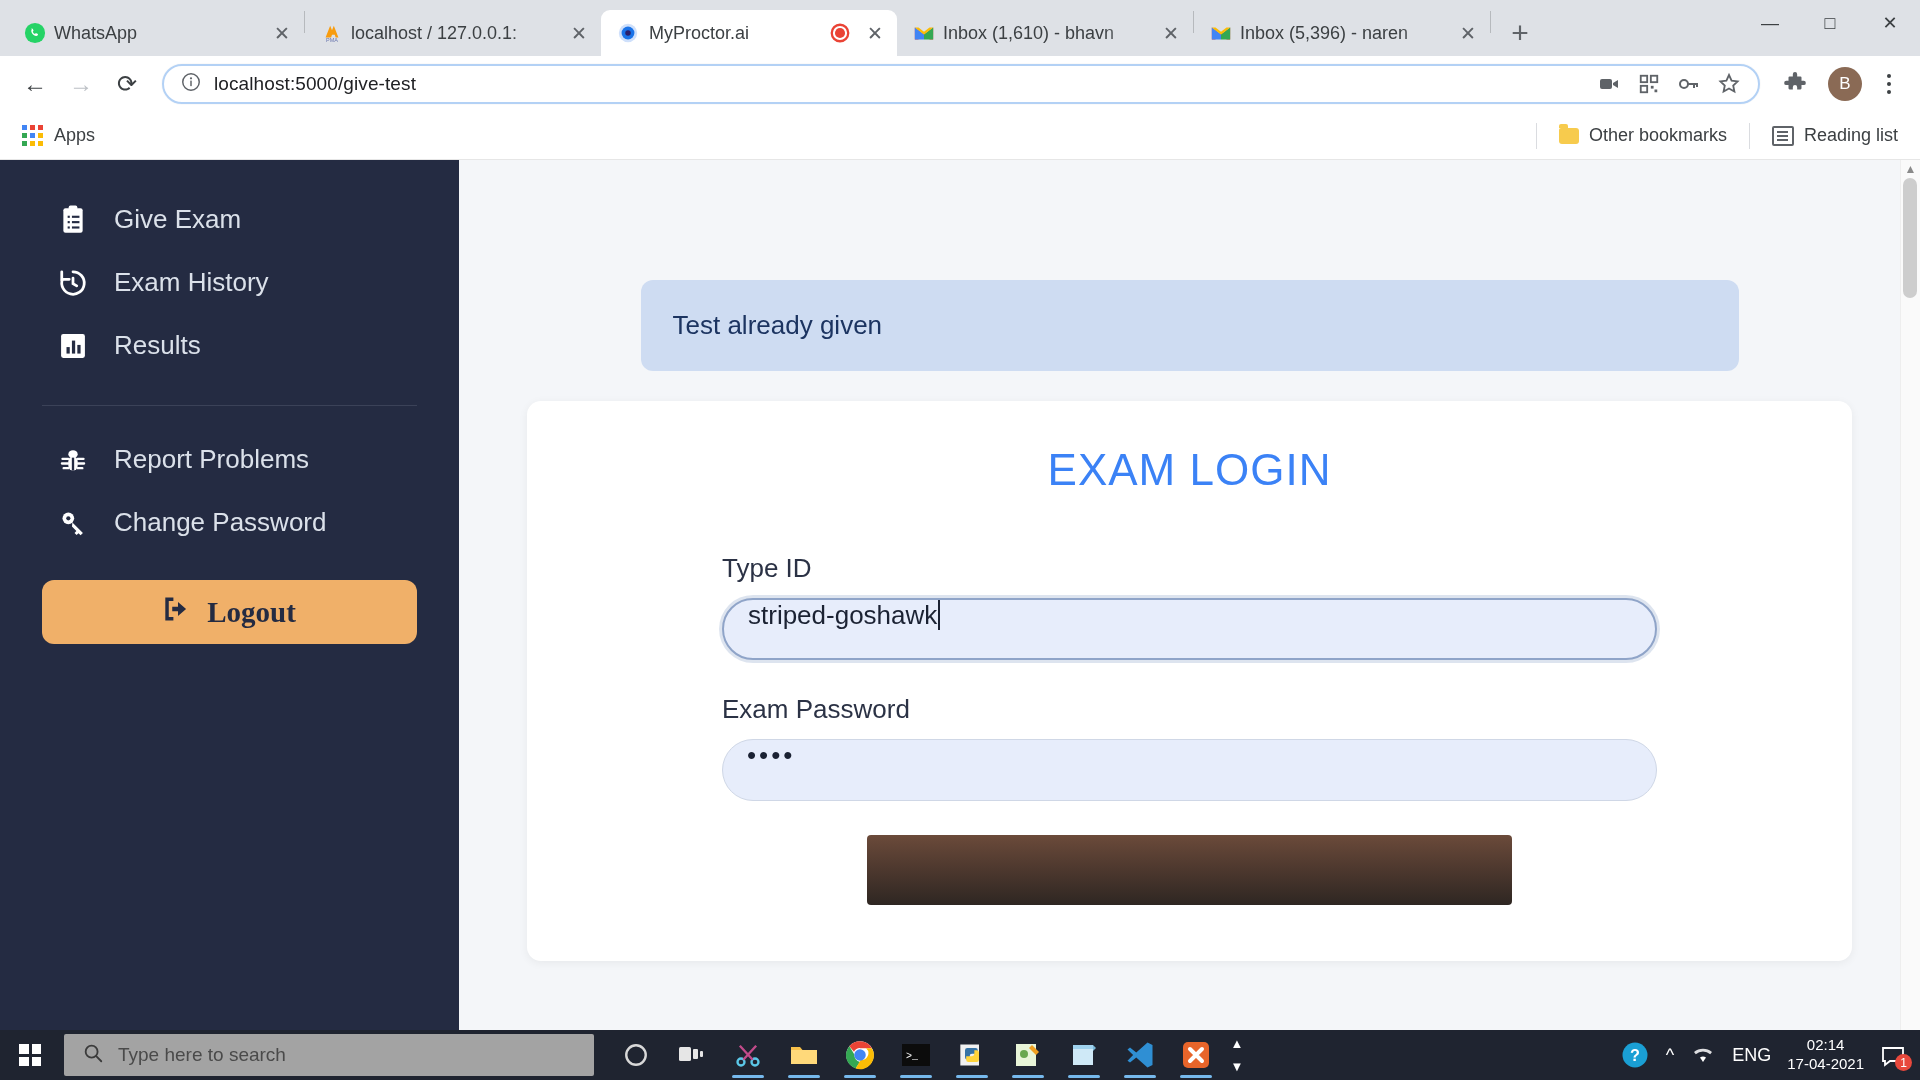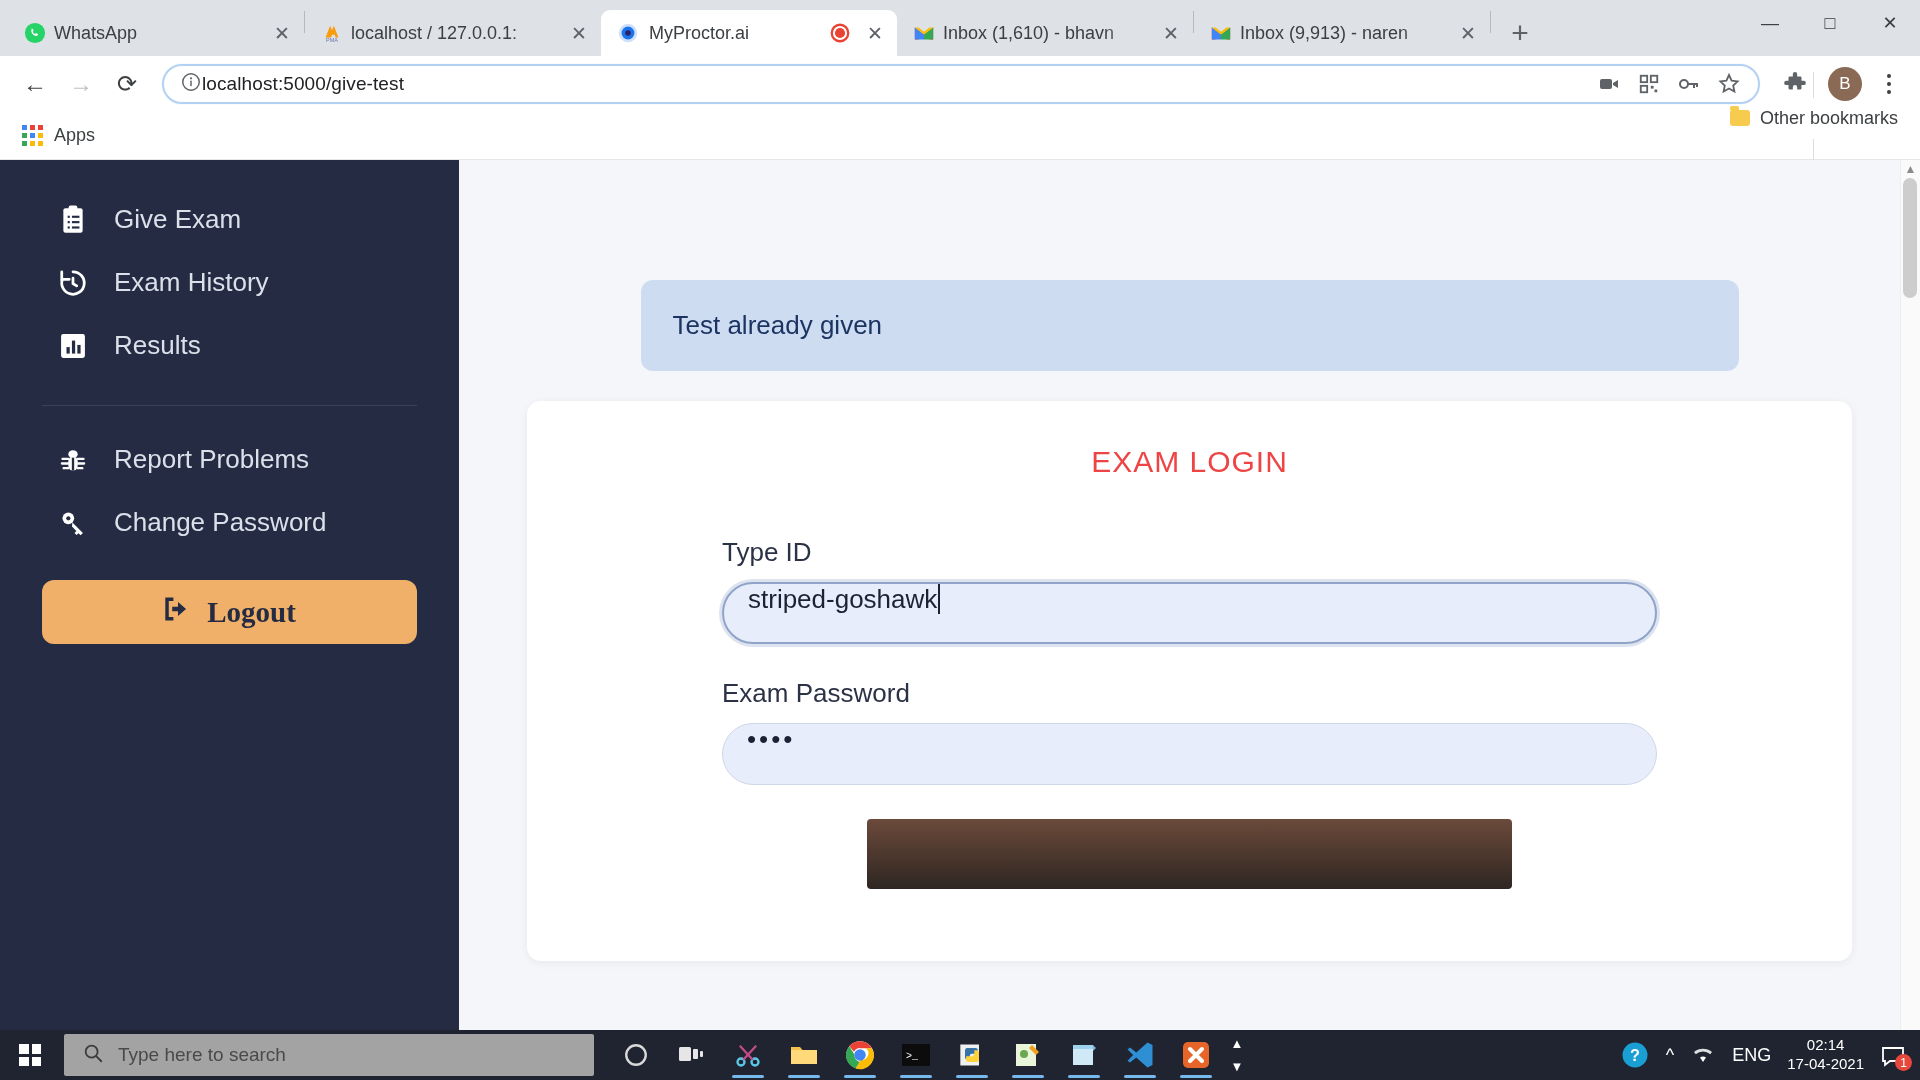--- a/index.html
+++ b/index.html
@@ -66,21 +66,21 @@
   }
   .navbtn {
     width: 42px; height: 42px; border-radius: 50%;
     display:flex; align-items:center; justify-content:center;
     color: #3c4043; font-size: 24px;
   }
   .navbtn.disabled { color: #bdc1c6; }
   .omnibox {
     flex: 1 1 auto; height: 40px; margin: 0 10px;
     background:#fff; border: 2px solid #b3d1f5; border-radius: 22px;
-    display: flex; align-items: center; gap: 0; padding: 0 16px;
+    display: flex; align-items: center; gap: 12px; padding: 0 16px;
     box-shadow: 0 0 0 1px rgba(0,0,0,0.02);
   }
   .omnibox .urltext { font-size: 19px; color: #202124; letter-spacing: .1px;}
   .omni-icons { display:flex; align-items:center; gap: 14px; margin-left: auto; }
   .omni-icons .oi { width:26px; height:26px; display:flex; align-items:center; justify-content:center; color:#5f6368;}
   .profile {
     width: 34px; height: 34px; border-radius: 50%;
     background: #8a6a55; color: #fff; font-size: 17px;
     display:flex; align-items:center; justify-content:center; margin-left: 8px;
   }
@@ -93,21 +93,21 @@
     font-size: 18px; color: #3c4043;
   }
   .bm { display:flex; align-items:center; gap:10px; padding: 4px 8px; }
   .appsgrid { width: 22px; height: 22px; display:grid; grid-template-columns: repeat(3,1fr); grid-gap:2px;}
   .appsgrid i { width:5px;height:5px; display:block;}
   .folder {
     width: 20px; height: 16px; background: #f7cb4d; border-radius: 2px 3px 3px 3px;
     position: relative;
   }
   .folder:before { content:''; position:absolute; top:-4px; left:0; width:9px;height:4px;background:#f7cb4d;border-radius:2px 2px 0 0;}
-  .bmright { margin-left: auto; display:flex; align-items:center; gap: 6px; flex-direction: column;}
+  .bmright { margin-left: auto; display:flex; align-items:center; gap: 6px;}
   .bmsep { width:1px; height:26px; background:#dadce0; margin: 0 8px;}
   .readicon { width:22px;height:20px;border:2px solid #5f6368;border-radius:2px; position:relative;}
   .readicon:after{content:'';position:absolute;left:3px;top:3px;width:11px;height:2px;background:#5f6368;box-shadow:0 4px 0 #5f6368, 0 8px 0 #5f6368;}
 
   
   .viewport { display: flex; height: 870px; position: relative; background: #f4f6f9; }
 
   .sidebar {
     width: 459px; background: #242b42; flex: 0 0 459px;
     padding-top: 28px;
@@ -140,21 +140,21 @@
     width: 1098px; background: #cedcf2; color: #1c3461;
     border-radius: 12px; padding: 30px 32px; font-size: 26px;
   }
   .card {
     width: 1325px; margin-top: 30px; background: #fff;
     border-radius: 14px; box-shadow: 0 2px 10px rgba(0,0,0,0.06);
     padding: 44px 0 0 0; min-height: 560px;
     position: relative;
   }
   .cardtitle {
-    text-align: center; font-size: 30px; color: #ef4444; letter-spacing: 1px;
+    text-align: center; font-size: 44px; color: #3b82f6; letter-spacing: 1px;
     font-weight: normal;
   }
   .form { padding: 0 195px; margin-top: 58px; }
   .flabel { font-size: 26px; color: #2b3245; margin-bottom: 14px; }
   .finput {
     height: 62px; border-radius: 32px; background: #e7edfb;
     border: 1px solid #cfd7e6;
     display:flex; align-items:flex-start; padding: 0 24px;
     font-size: 26px; color: #1b2233; margin-bottom: 34px;
   }
@@ -273,21 +273,21 @@
 
     <div class="tab inactive">
       <span class="favicon">
         <svg width="22" height="22" viewBox="0 0 24 20">
             <path d="M2 4v13h4V9l6 4.5L18 9v8h4V4l-10 7.5z" fill="#EA4335"></path>
             <path d="M2 4l10 7.5V17H2z" fill="#4285F4"></path>
             <path d="M22 4L12 11.5V17h10z" fill="#34A853"></path>
             <path d="M2 4h4l6 4.5L18 4h4l-10 7.5z" fill="#FBBC05"></path>
           </svg>
       </span>
-      <span class="tabtitle">Inbox (9,913) - naren</span>
+      <span class="tabtitle">Inbox (5,396) - naren</span>
       <span class="tabclose">✕</span>
     </div>
     <div class="tabsep"></div>
 
     <div class="newtab">+</div>
 
     <div class="wincontrols">
       <div>—</div>
       <div>□</div>
       <div>✕</div>

